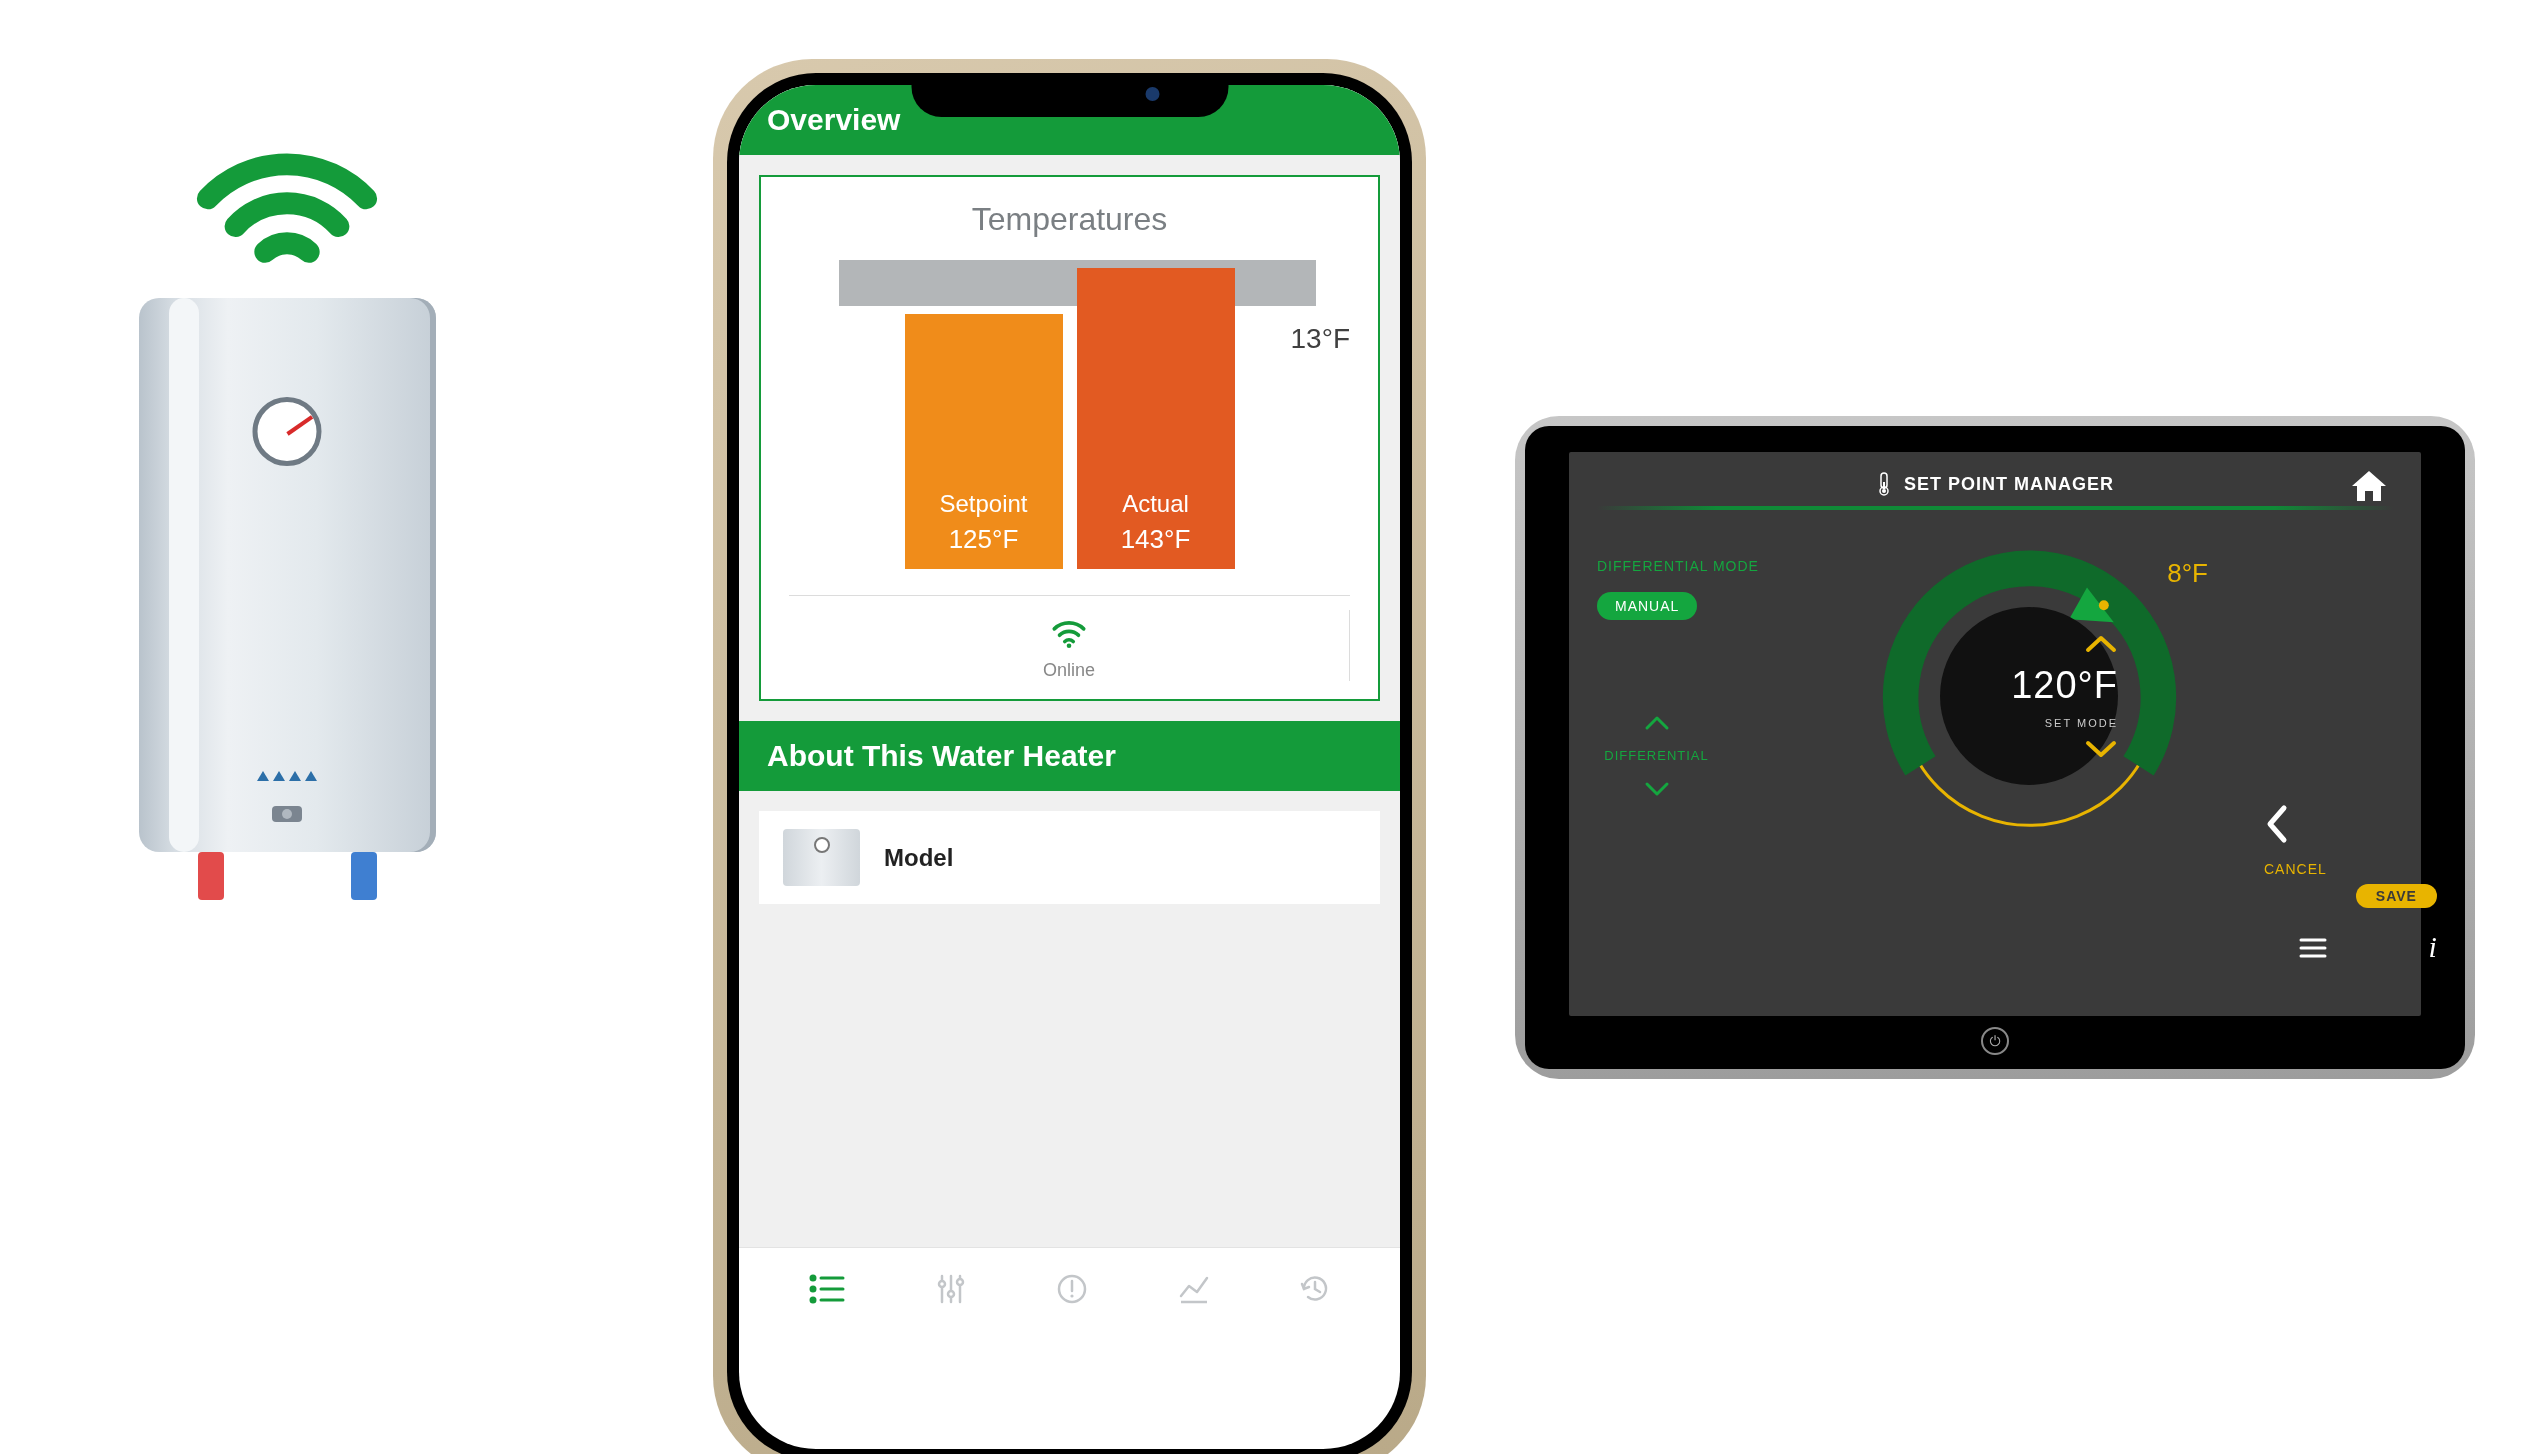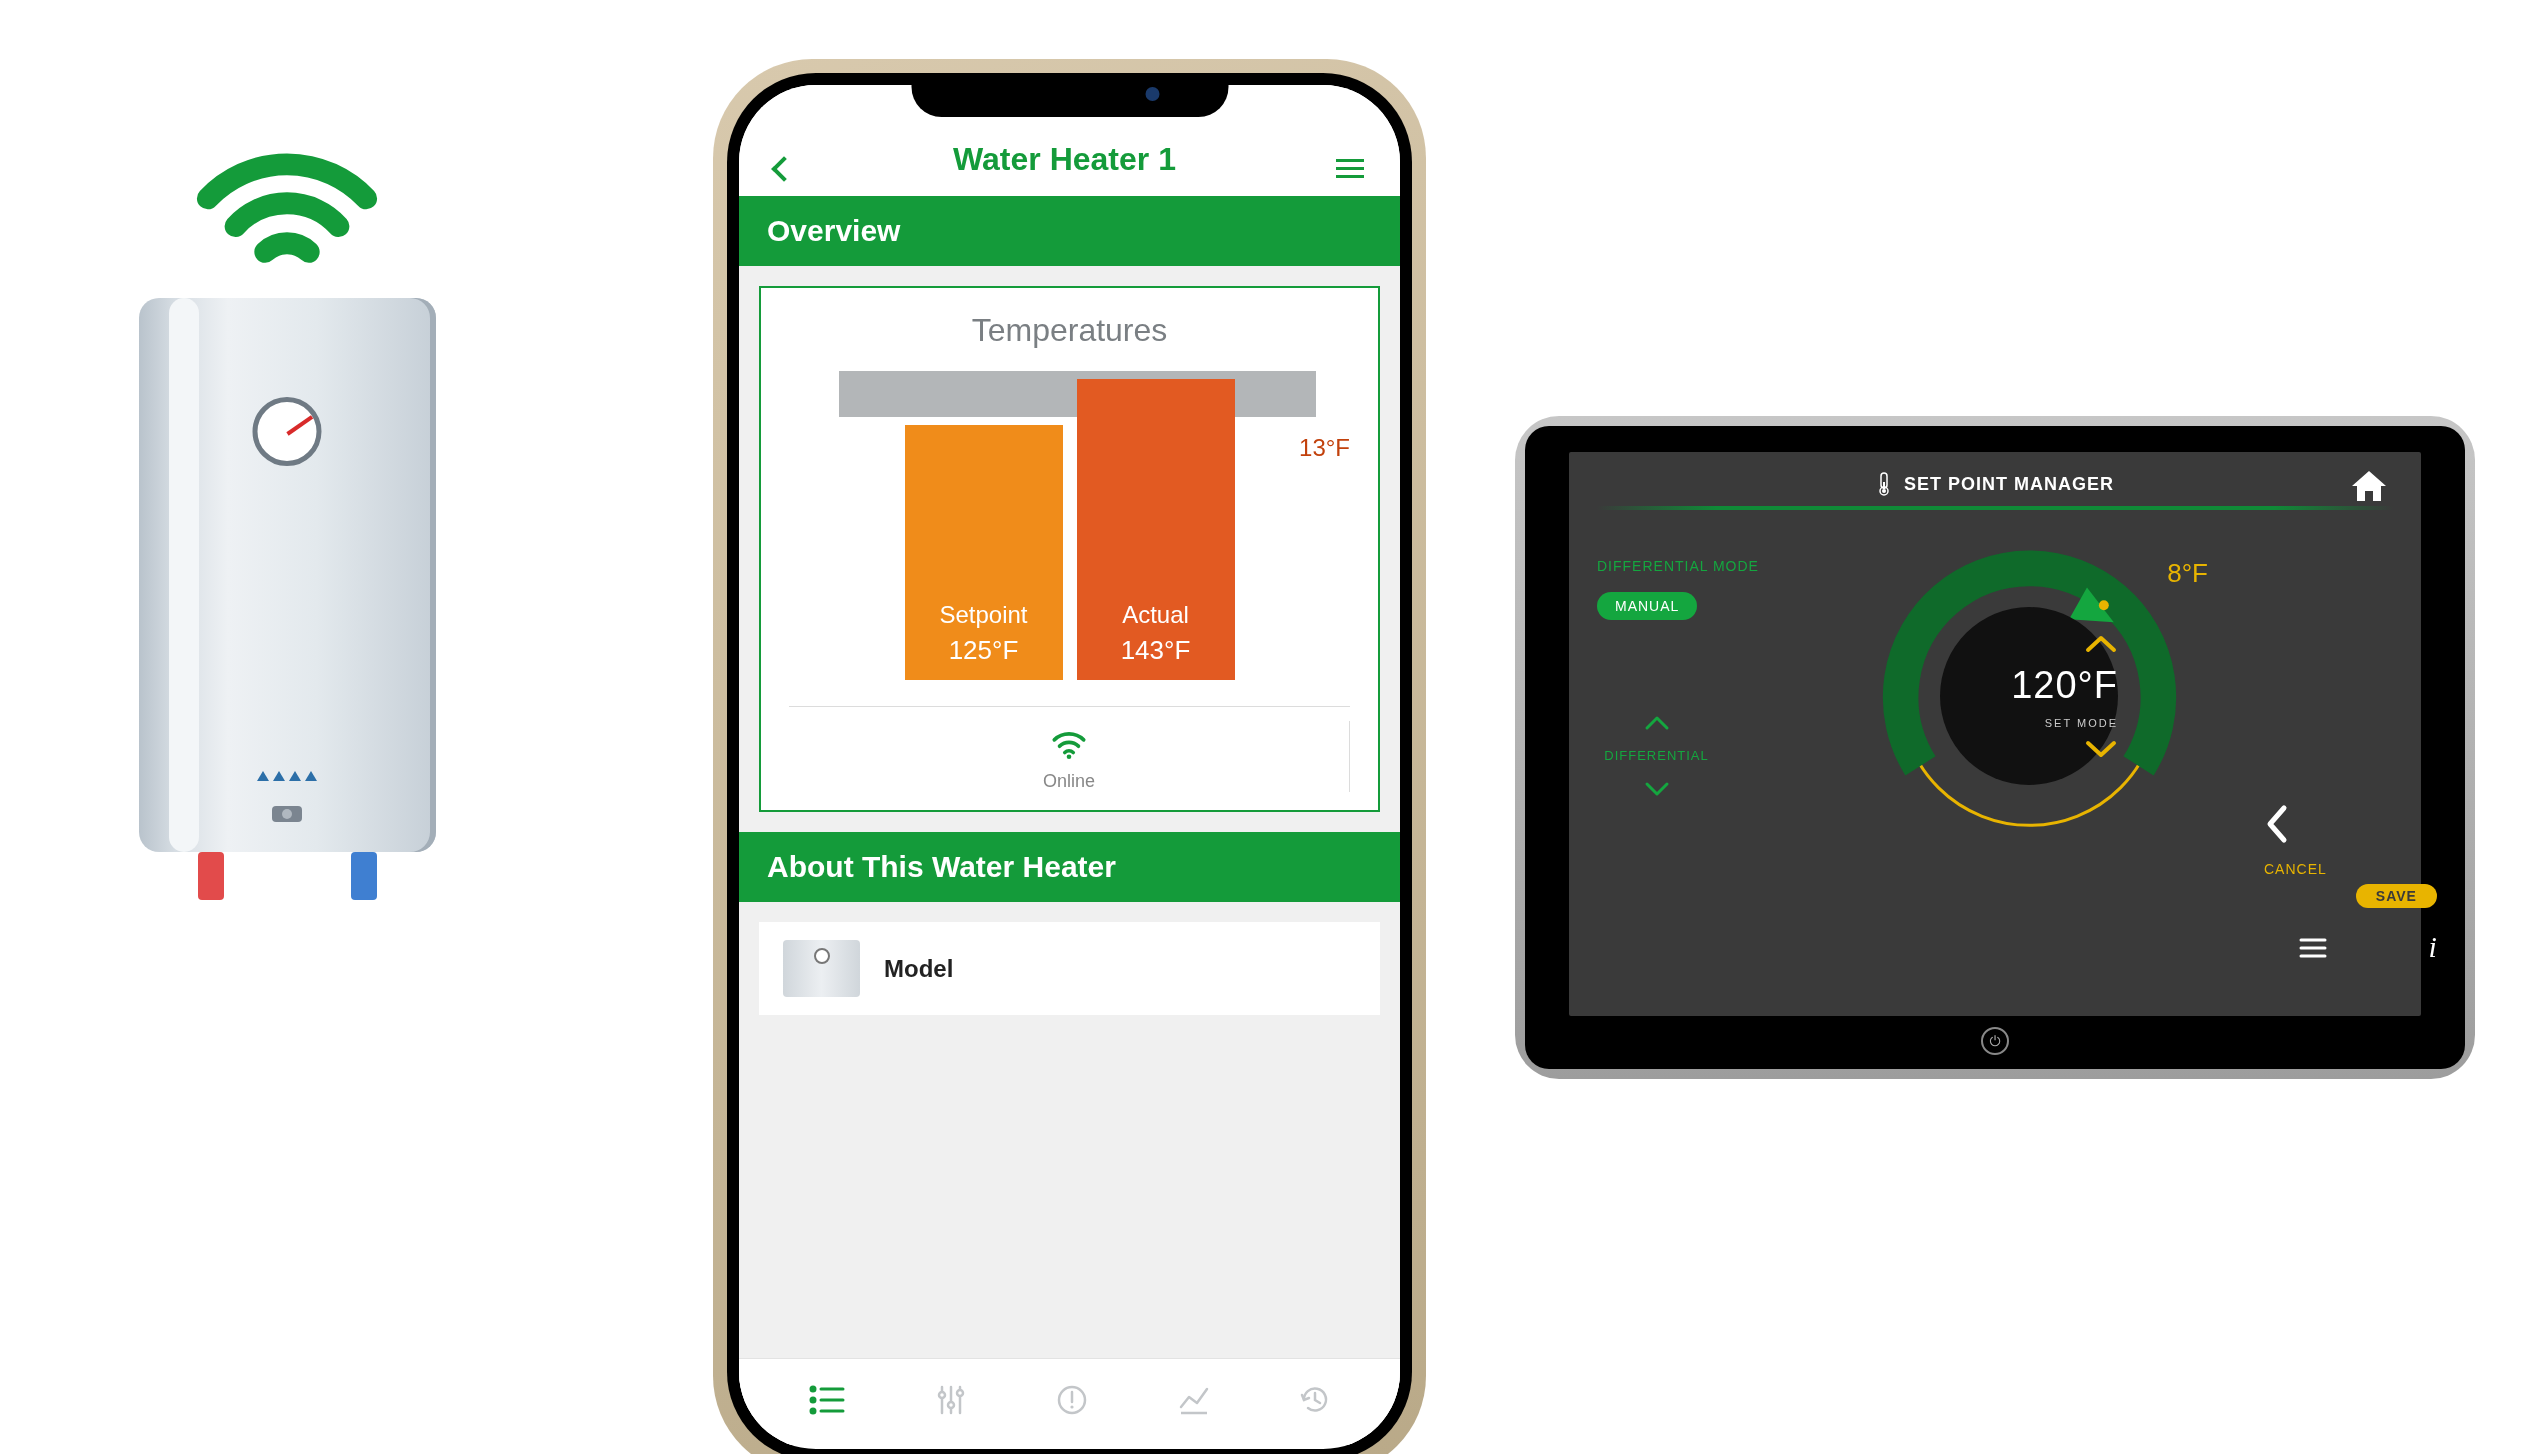--- a/index.html
+++ b/index.html
@@ -207,22 +207,22 @@
     position:absolute;
     left:50px;right:34px;
     top:8px;
     height:46px;
     background:#b3b6b8;
   }
   .scale-label{
     position:absolute;
     right:0;
     top:71px;
-    color:#c2410c;
-    font-size:24px;
+    color:#404040;
+    font-size:28px;
   }
   .bar {
     width:158px;
     display:flex;
     flex-direction:column;
     align-items:center;
     justify-content:flex-end;
     color:#fff;
     font-size:24px;
     padding-bottom:14px;
@@ -466,29 +466,20 @@
       <div class="pipe red"></div>
       <div class="pipe blue"></div>
     </div>
   </div>
 </div>
 
 <div class="phone">
   <div class="phone-frame">
     <div class="notch"></div>
     <div class="phone-screen">
-      <div class="app-header">
-        <div class="chev-back"></div>
-        <div class="title">Water Heater 1</div>
-        <div class="hamburger">
-            <span></span>
-            <span></span>
-            <span></span>
-          </div>
-      </div>
       <div class="screen-stack">
         <div class="section-bar">Overview</div>
         <div class="overview-card">
           <div class="temps-title">Temperatures</div>
           <div class="chart-area">
             <div class="scale-band"></div>
             <div class="scale-label">13°F</div>
             <div class="bar setpoint">
               <div>Setpoint</div>
               <div class="val">125°F</div>

